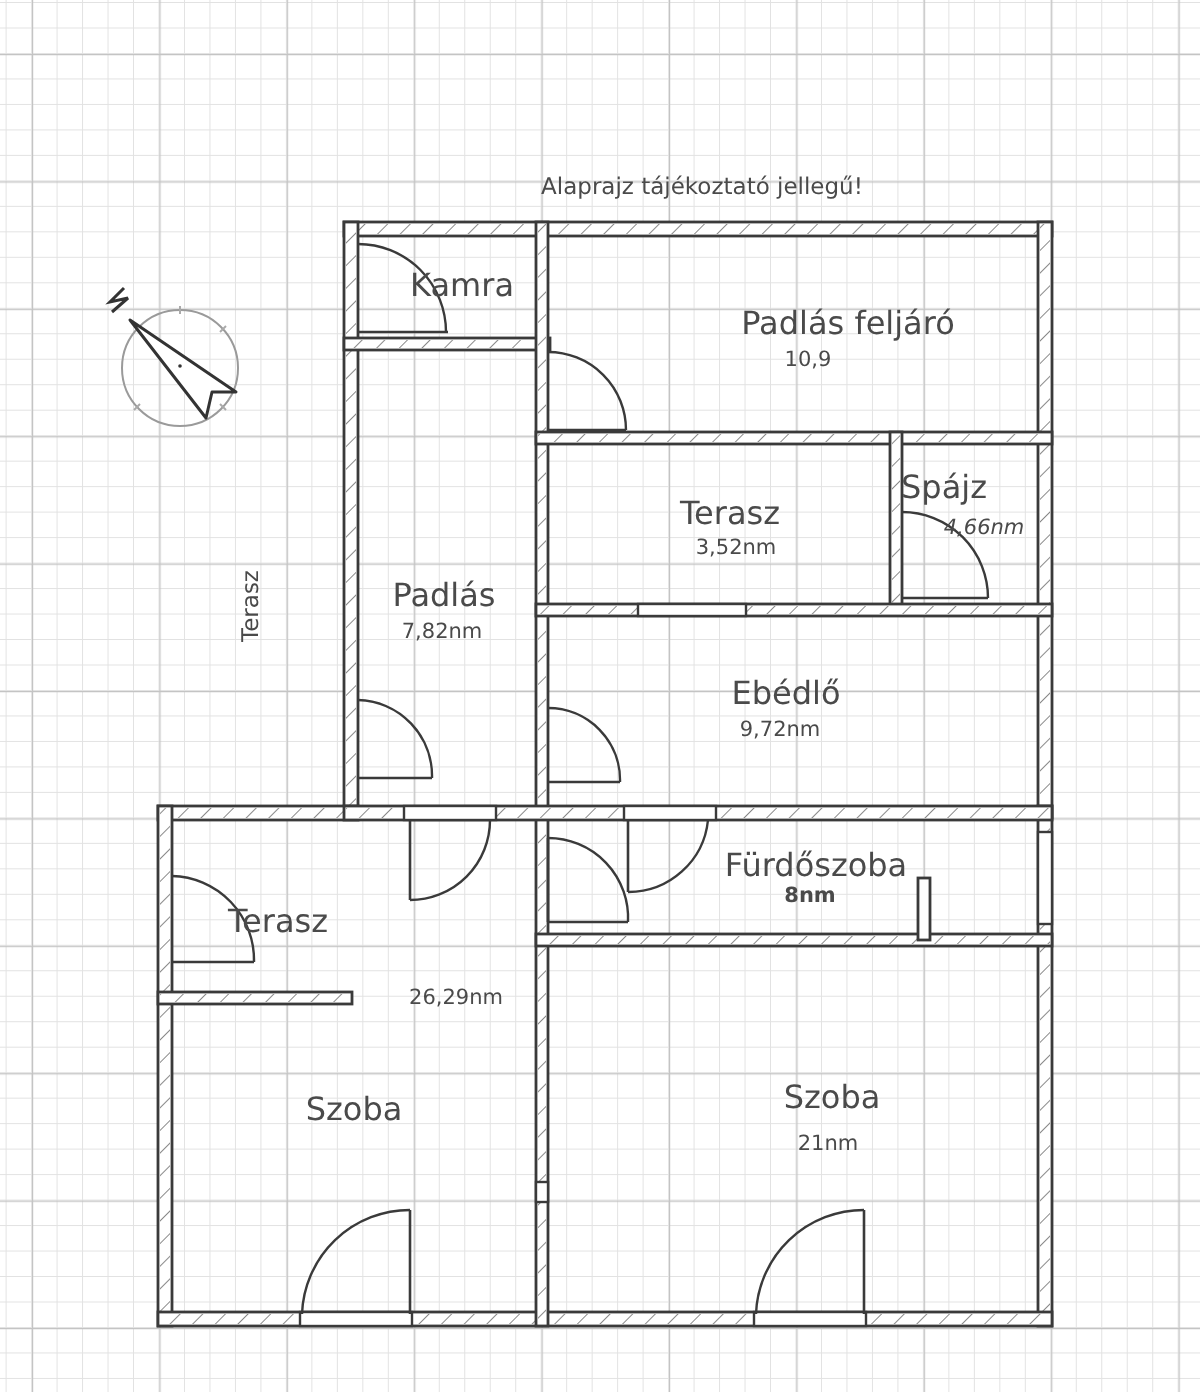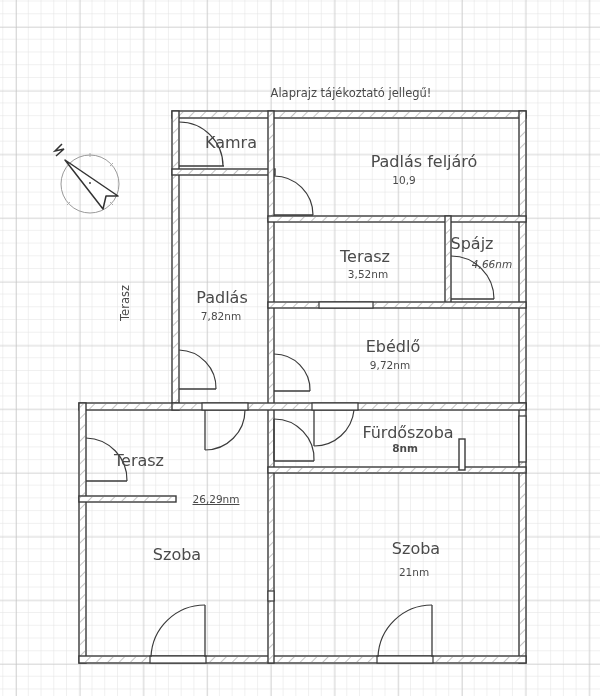--- a/index.html
+++ b/index.html
@@ -186,19 +186,19 @@
   <span class="t-name" style="left:222px;top:288px;">Padlás</span>
   <span class="t-area" style="left:221px;top:310px;text-align:right;">7,82nm</span>
 
   <span class="t-name" style="left:393px;top:337px;">Ebédlő</span>
   <span class="t-area" style="left:390px;top:359px;">9,72nm</span>
 
   <span class="t-name" style="left:408px;top:423px;">Fürdőszoba</span>
   <span class="t-area" style="left:405px;top:442px;font-weight:bold;">8nm</span>
 
   <span class="t-name" style="left:139px;top:451px;">Terasz</span>
-  <span class="t-area" style="left:216px;top:493px;text-decoration:underline;">26,29nm</span>
+  <span class="t-area" style="left:228px;top:493px;">26,29nm</span>
 
   <span class="t-name" style="left:177px;top:545px;">Szoba</span>
 
   <span class="t-name" style="left:416px;top:539px;">Szoba</span>
   <span class="t-area" style="left:414px;top:566px;">21nm</span>
 </div>
 
 </body></html>

